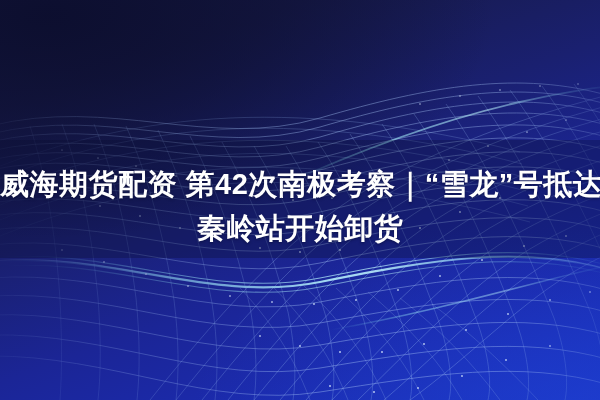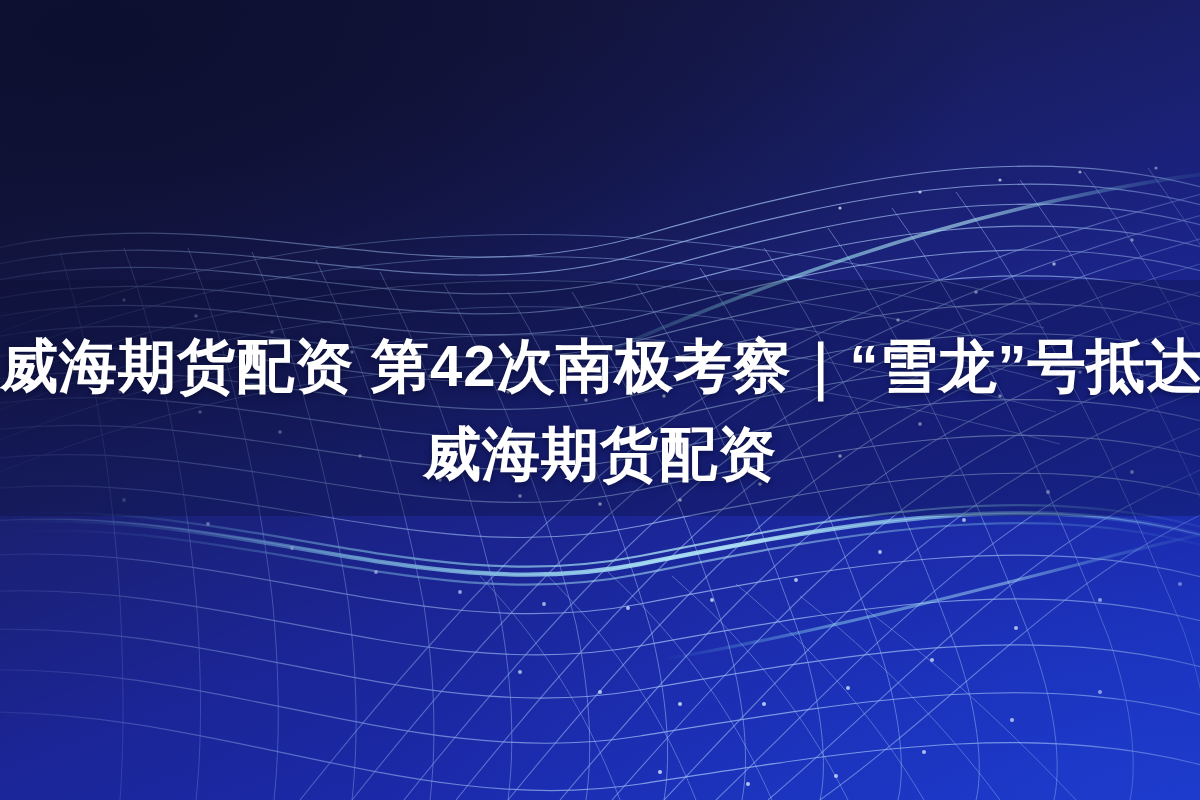--- a/index.html
+++ b/index.html
@@ -257,16 +257,16 @@
           <circle cx="578" cy="84" r="0.8"></circle>
         </g>
       </g>
     </svg>
   </div>
 
   <div class="text-scrim"></div>
 
   <div class="headline">
     <span class="line">威海期货配资 第42次南极考察｜“雪龙”号抵达</span>
-    <span class="line">威海期货配资</span>
+    <span class="line">秦岭站开始卸货</span>
   </div>
 
 </div>
 
 </body></html>

